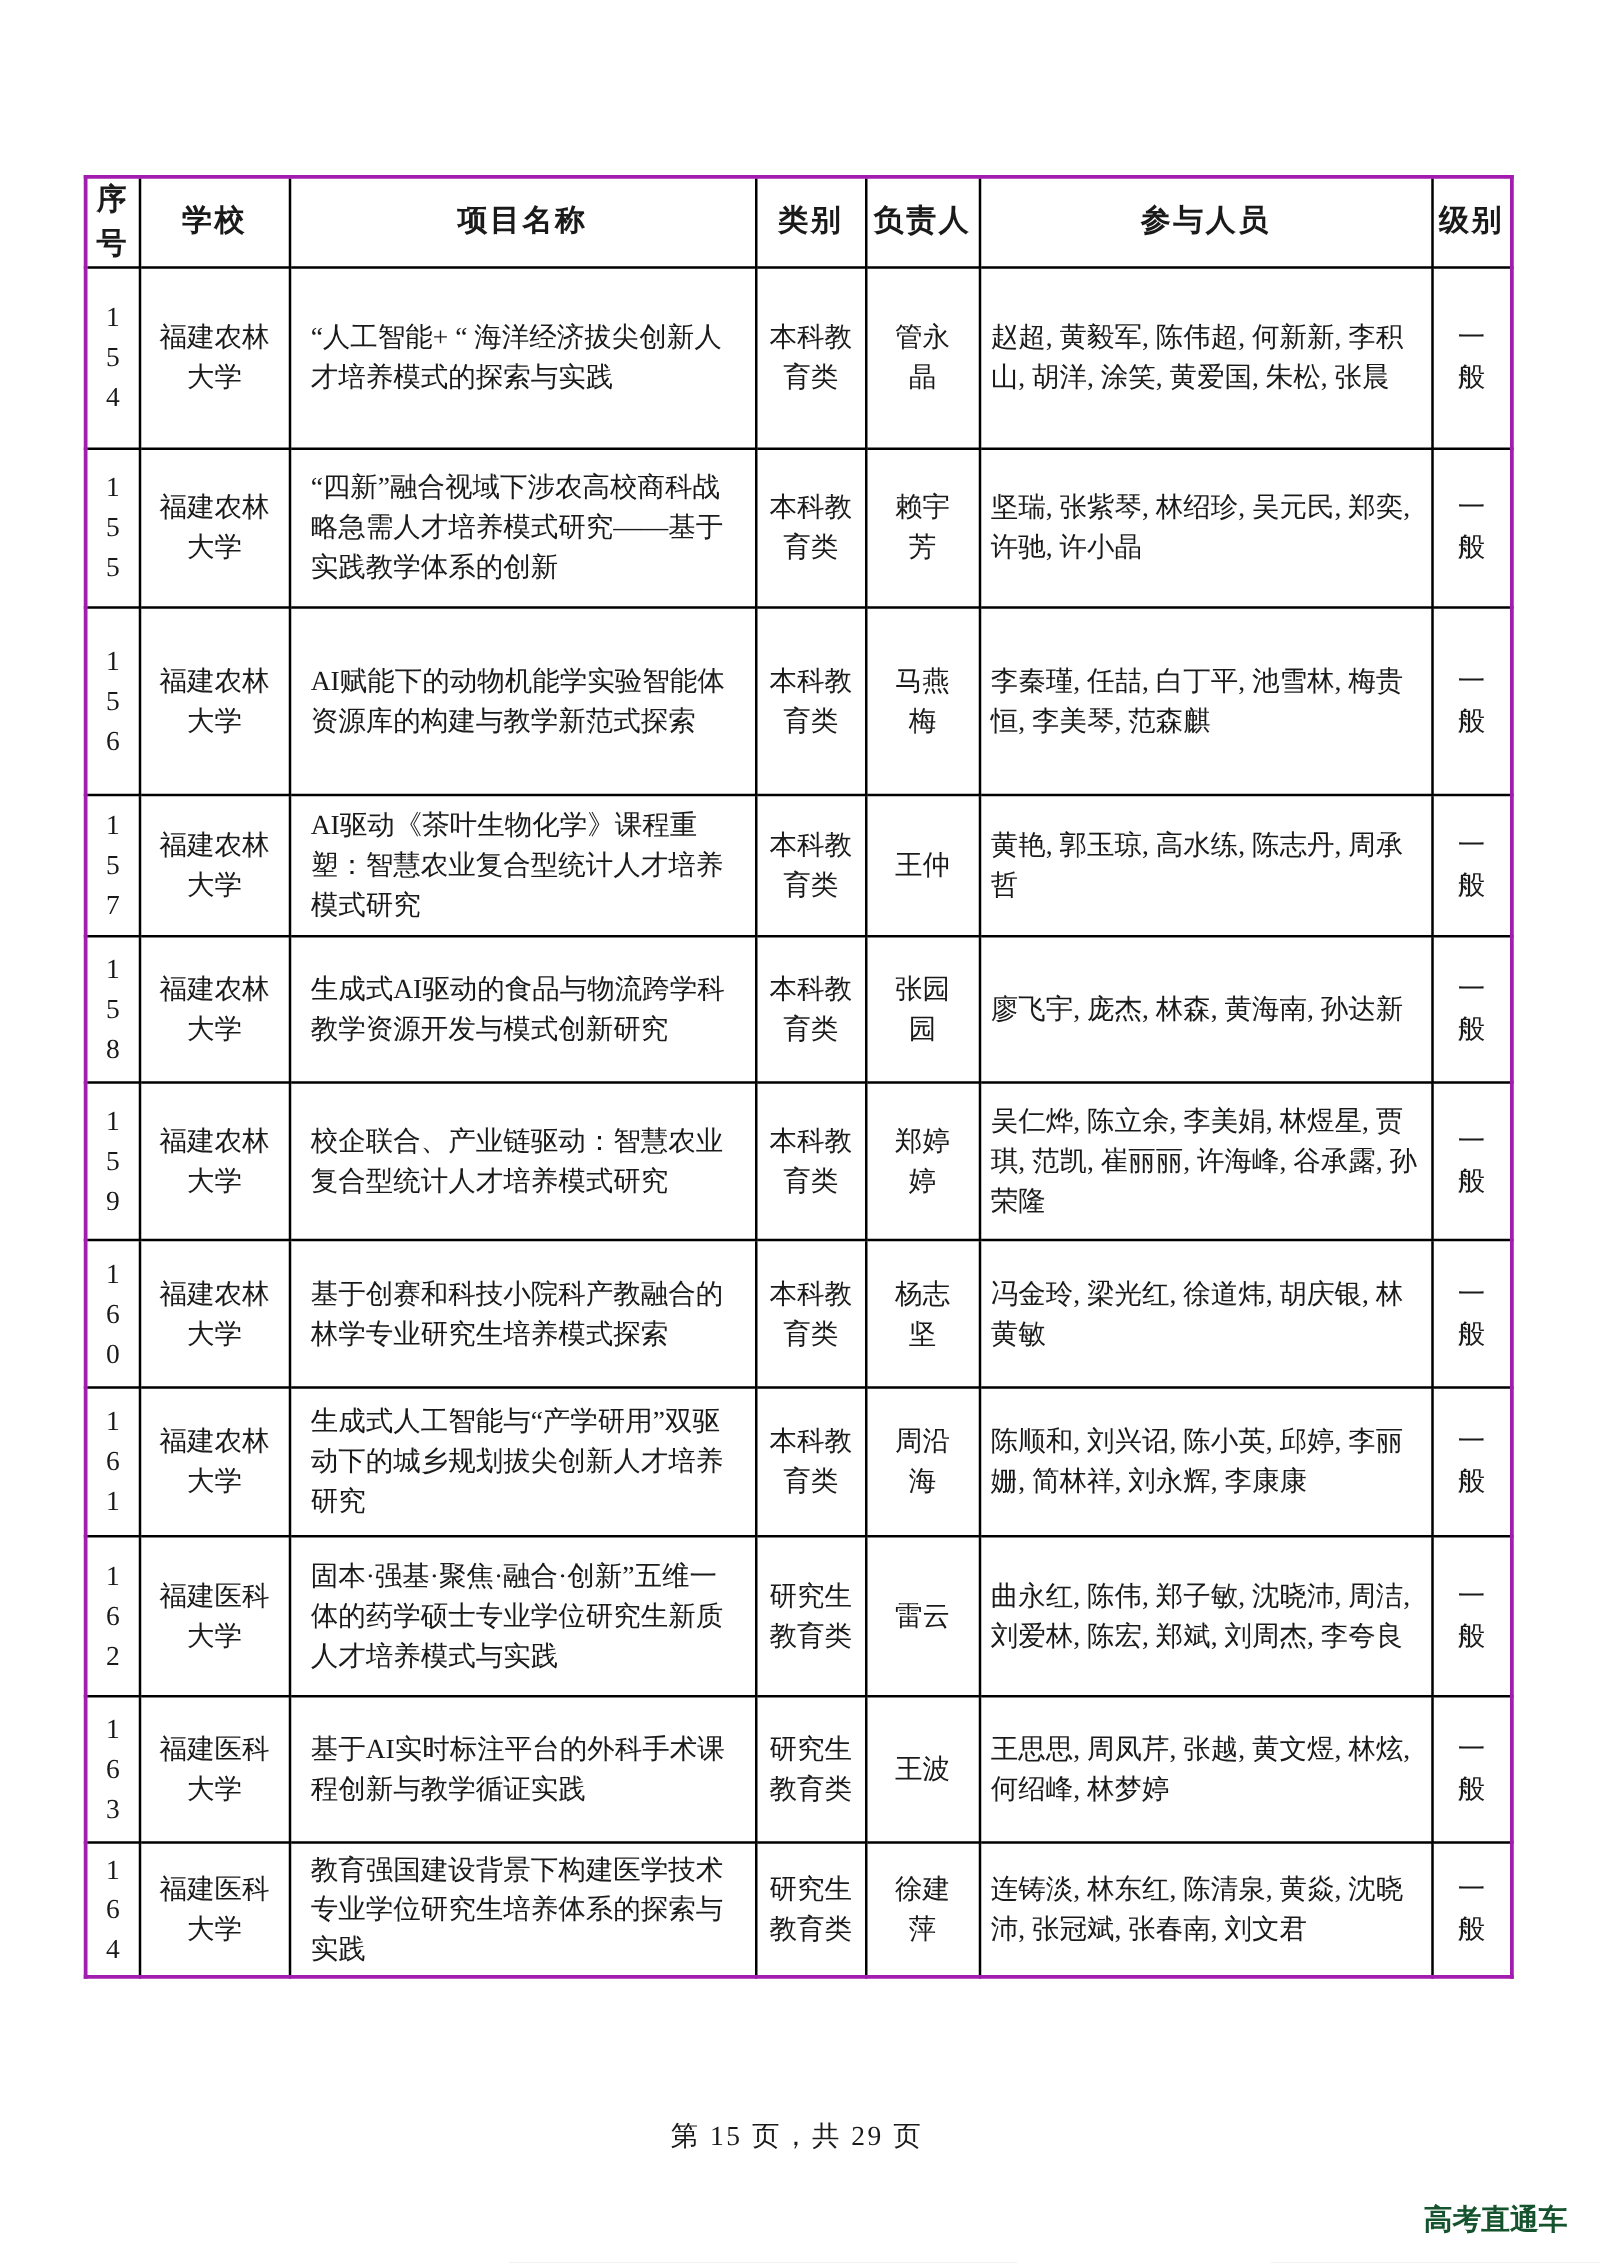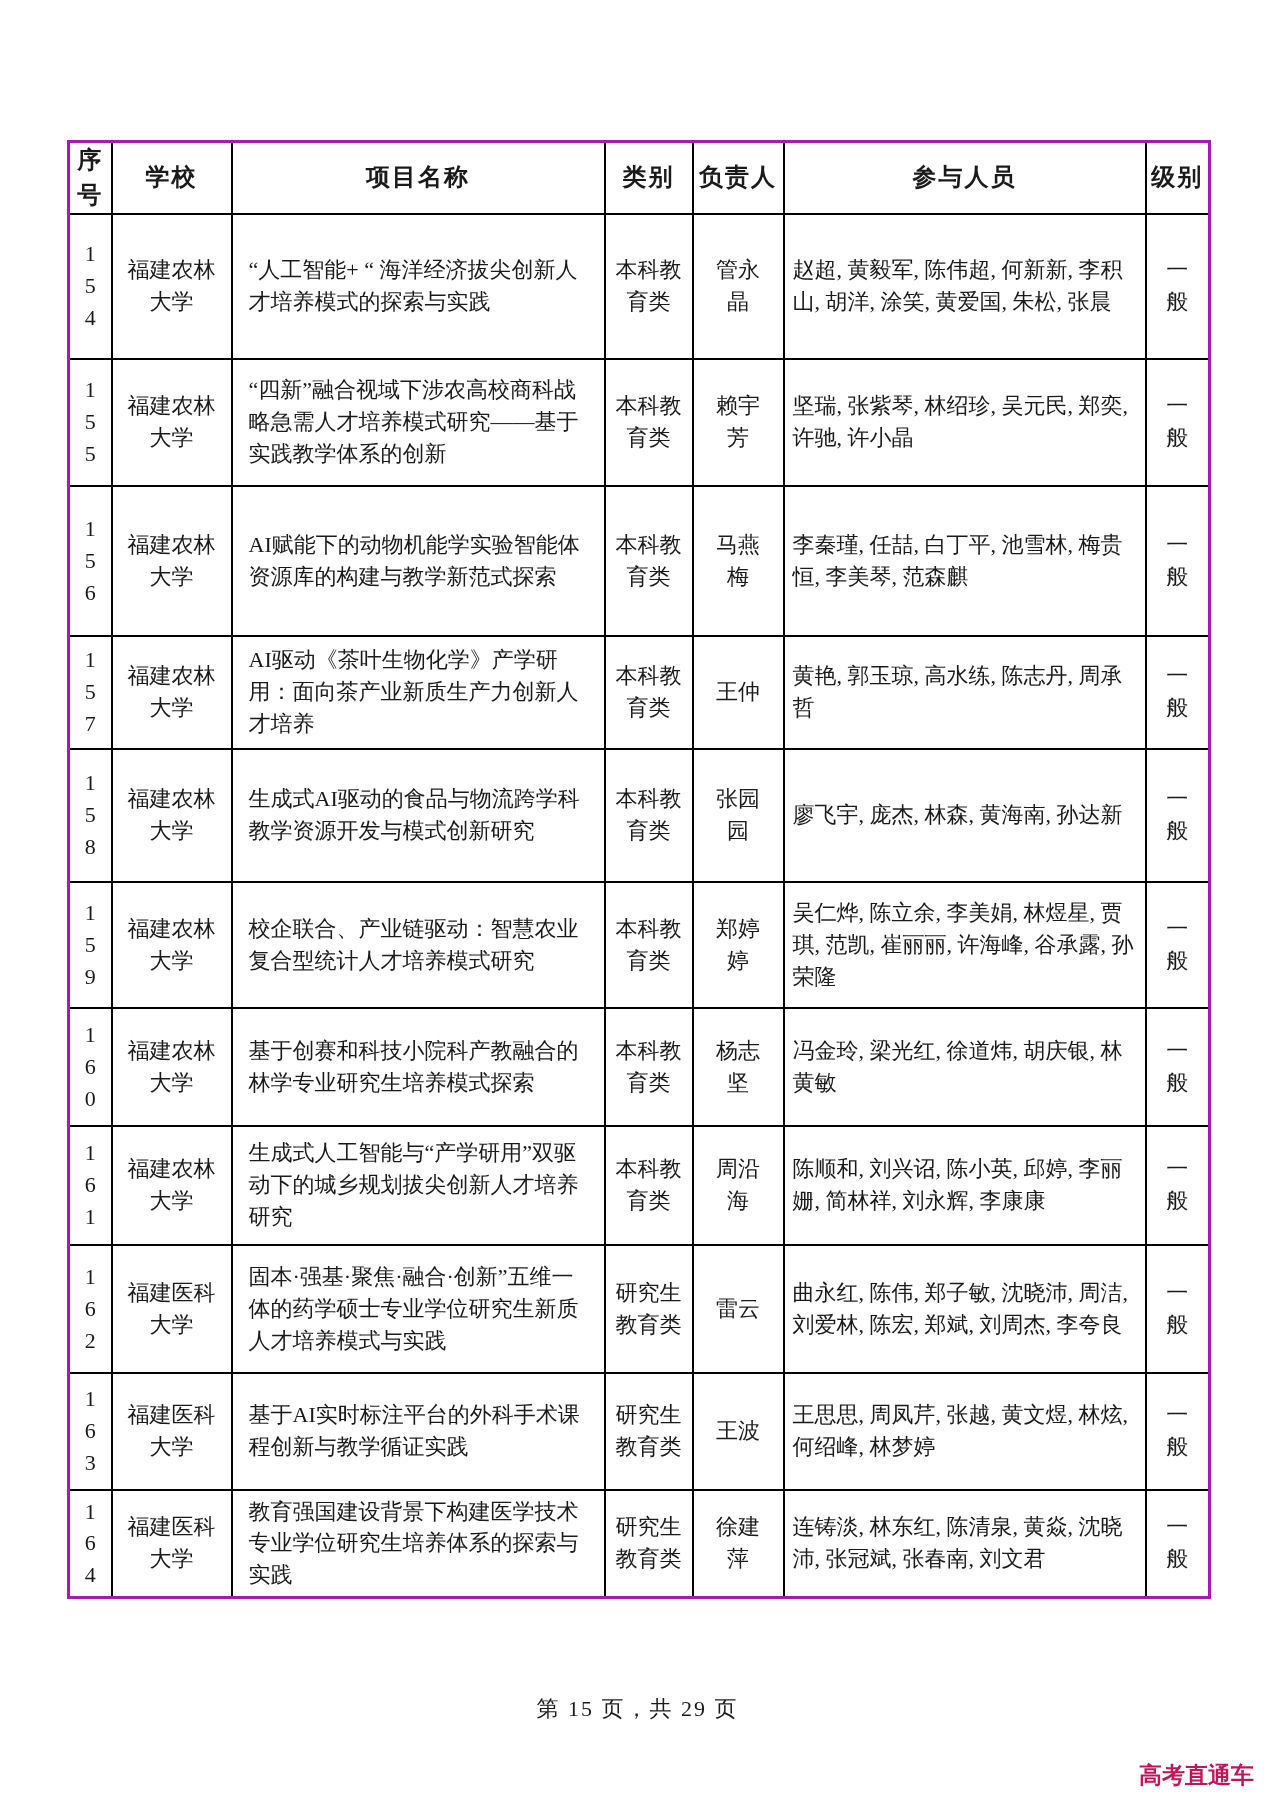--- a/index.html
+++ b/index.html
@@ -111,27 +111,27 @@
       <td class="c-school">福建农林大学</td>
       <td class="c-left">AI赋能下的动物机能学实验智能体资源库的构建与教学新范式探索</td>
       <td class="c-cat">本科教育类</td>
       <td class="c-center">马燕梅</td>
       <td class="c-part">李秦瑾, 任喆, 白丁平, 池雪林, 梅贵恒, 李美琴, 范森麒</td>
       <td class="c-center">一般</td>
     </tr>
         <tr style="height: 113px;">
       <td class="c-center">157</td>
       <td class="c-school">福建农林大学</td>
-      <td class="c-left">AI驱动《茶叶生物化学》产学研用：面向茶产业新质生产力创新人才培养</td>
+      <td class="c-left">AI驱动《茶叶生物化学》课程重塑：智慧农业复合型统计人才培养模式研究</td>
       <td class="c-cat">本科教育类</td>
       <td class="c-center">王仲</td>
       <td class="c-part">黄艳, 郭玉琼, 高水练, 陈志丹, 周承哲</td>
       <td class="c-center">一般</td>
     </tr>
-        <tr style="height: 133px;">
+        <tr style="height: 117px;">
       <td class="c-center">158</td>
       <td class="c-school">福建农林大学</td>
       <td class="c-left">生成式AI驱动的食品与物流跨学科教学资源开发与模式创新研究</td>
       <td class="c-cat">本科教育类</td>
       <td class="c-center">张园园</td>
       <td class="c-part">廖飞宇, 庞杰, 林森, 黄海南, 孙达新</td>
       <td class="c-center">一般</td>
     </tr>
         <tr style="height: 126px;">
       <td class="c-center">159</td>
@@ -185,15 +185,15 @@
       <td class="c-cat">研究生教育类</td>
       <td class="c-center">徐建萍</td>
       <td class="c-part">连铸淡, 林东红, 陈清泉, 黄焱, 沈晓沛, 张冠斌, 张春南, 刘文君</td>
       <td class="c-center">一般</td>
     </tr>
       </tbody>
   </table>
 
   <div class="footer">第 15 页，共 29 页</div>
 
-  <div class="watermark" style="color: #be185d;">高考直通车</div>
+  <div class="watermark" style="color: #14532d;">高考直通车</div>
 
 </div>
 
 </body></html>

